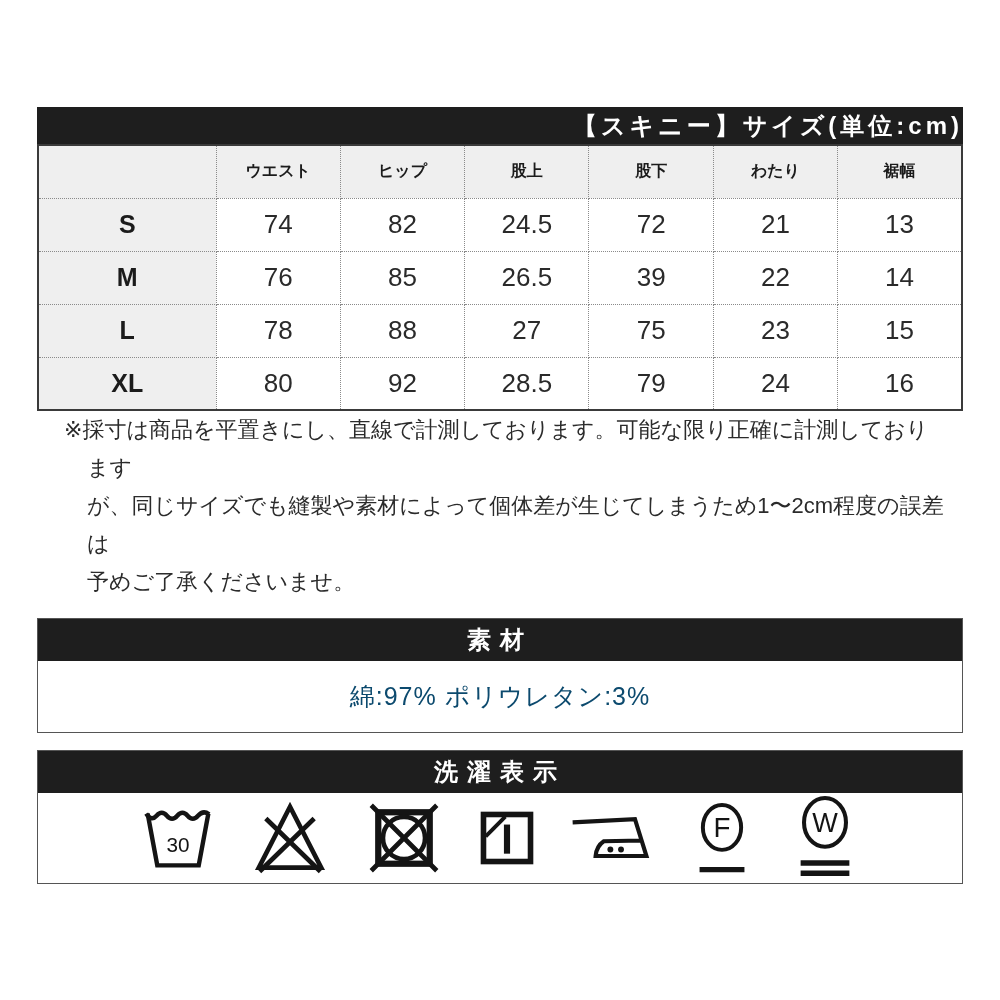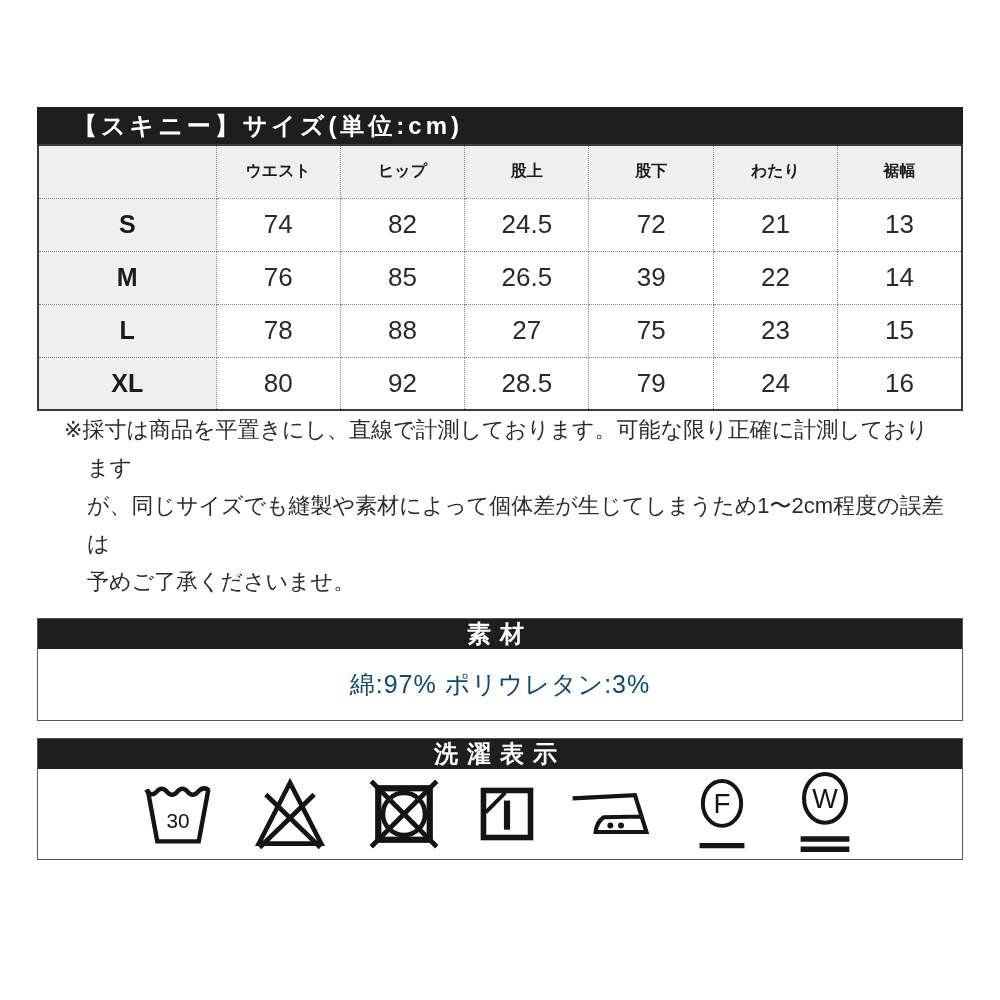--- a/index.html
+++ b/index.html
@@ -6,21 +6,21 @@
   html,body { width:1000px; height:1000px; background:#ffffff; }
   body {
     font-family:"Liberation Sans","DejaVu Sans",sans-serif;
     color:#222222;
   }
   .sheet { width:926px; margin-left:37px; padding-top:107px; }
 
   
   .title-bar {
     background:#1e1e1e; color:#ffffff; height:37px;
-    display:flex; align-items:center; justify-content:flex-start;
+    display:flex; align-items:center; justify-content:flex-end;
     font-size:24px; font-weight:bold; letter-spacing:4px;padding-left:36px;
   }
 
   
   table.size-table {
     width:100%; border-collapse:collapse; table-layout:fixed;
     border:2px solid #3a3a3a;
   }
   table.size-table col.c-label { width:178px; }
   table.size-table th, table.size-table td {
@@ -42,21 +42,21 @@
     margin-left:27px; width:885px;
     font-size:22px; line-height:38px; color:#2b2b2b;
     white-space:pre-line;
     padding-left:23px; text-indent:-23px;
   }
   .note + .note { margin-top:16px; }
 
   
   .box { border:1px solid #555555; margin-top:17px; background:#ffffff; }
   .box-bar {
-    background:#1e1e1e; color:#ffffff; height:30px;
+    background:#1e1e1e; color:#ffffff; height:42px;
     display:flex; align-items:center; justify-content:center;
     font-size:24px; font-weight:bold; letter-spacing:9px;
   }
   .material-content {
     height:71px; display:flex; align-items:center; justify-content:center;
     font-size:25px; color:#0c4a6e; letter-spacing:1px;
   }
   .laundry-content {
     height:90px; display:flex; align-items:center; justify-content:center;
     gap:36px;

